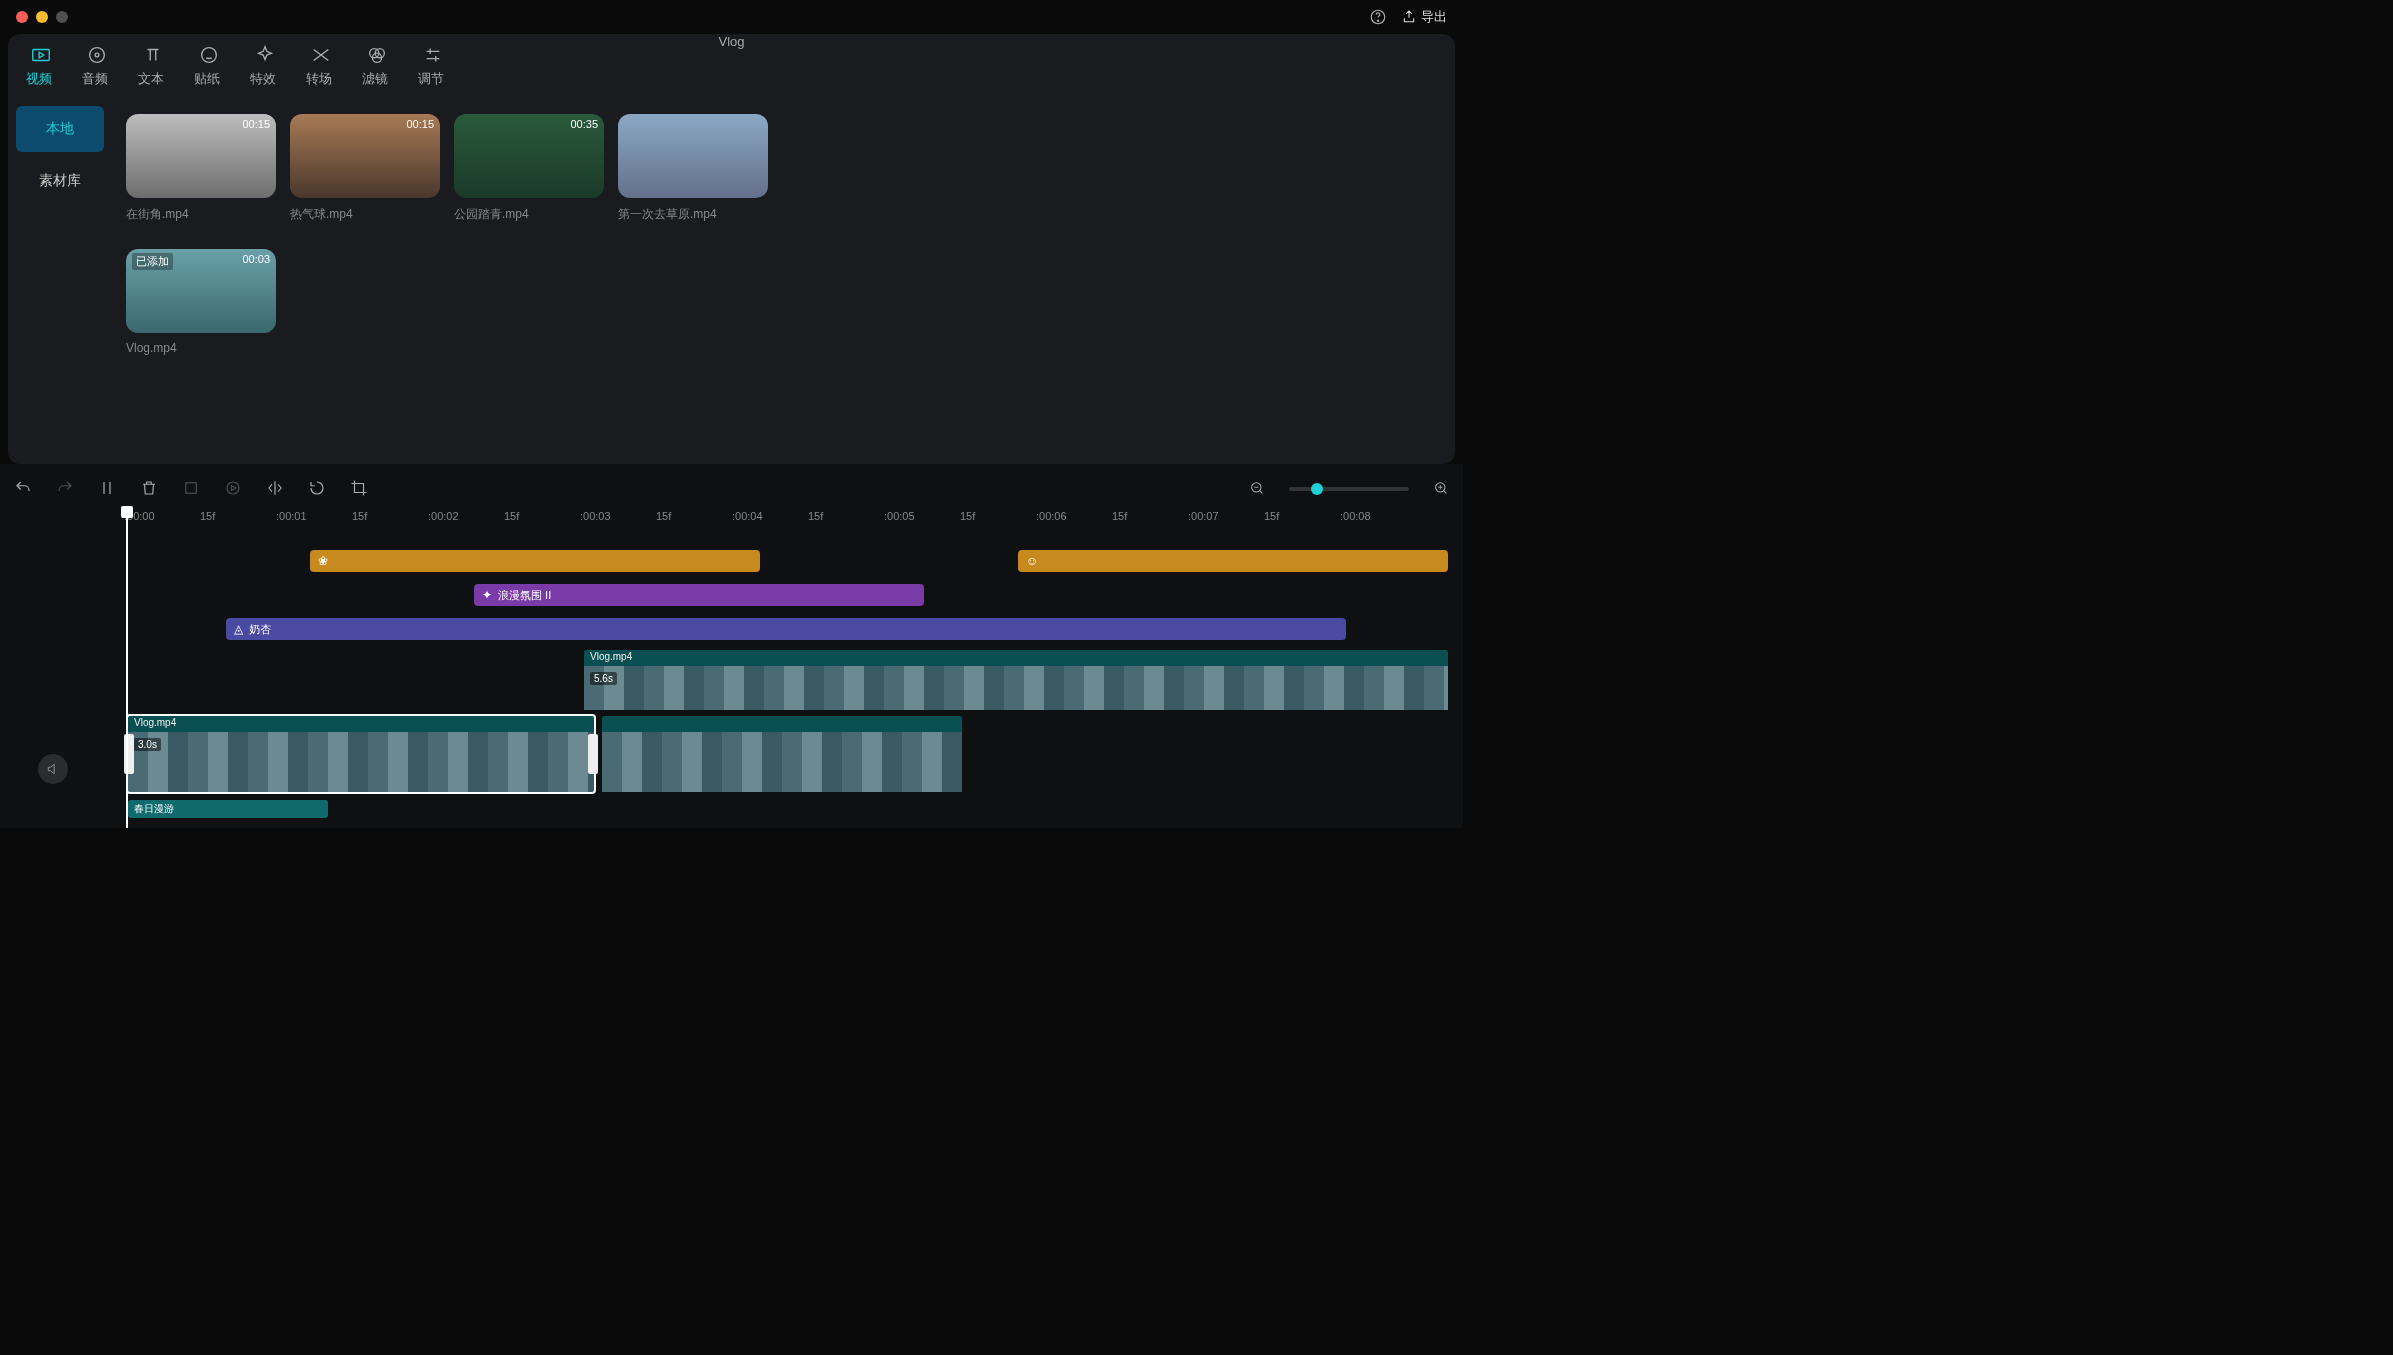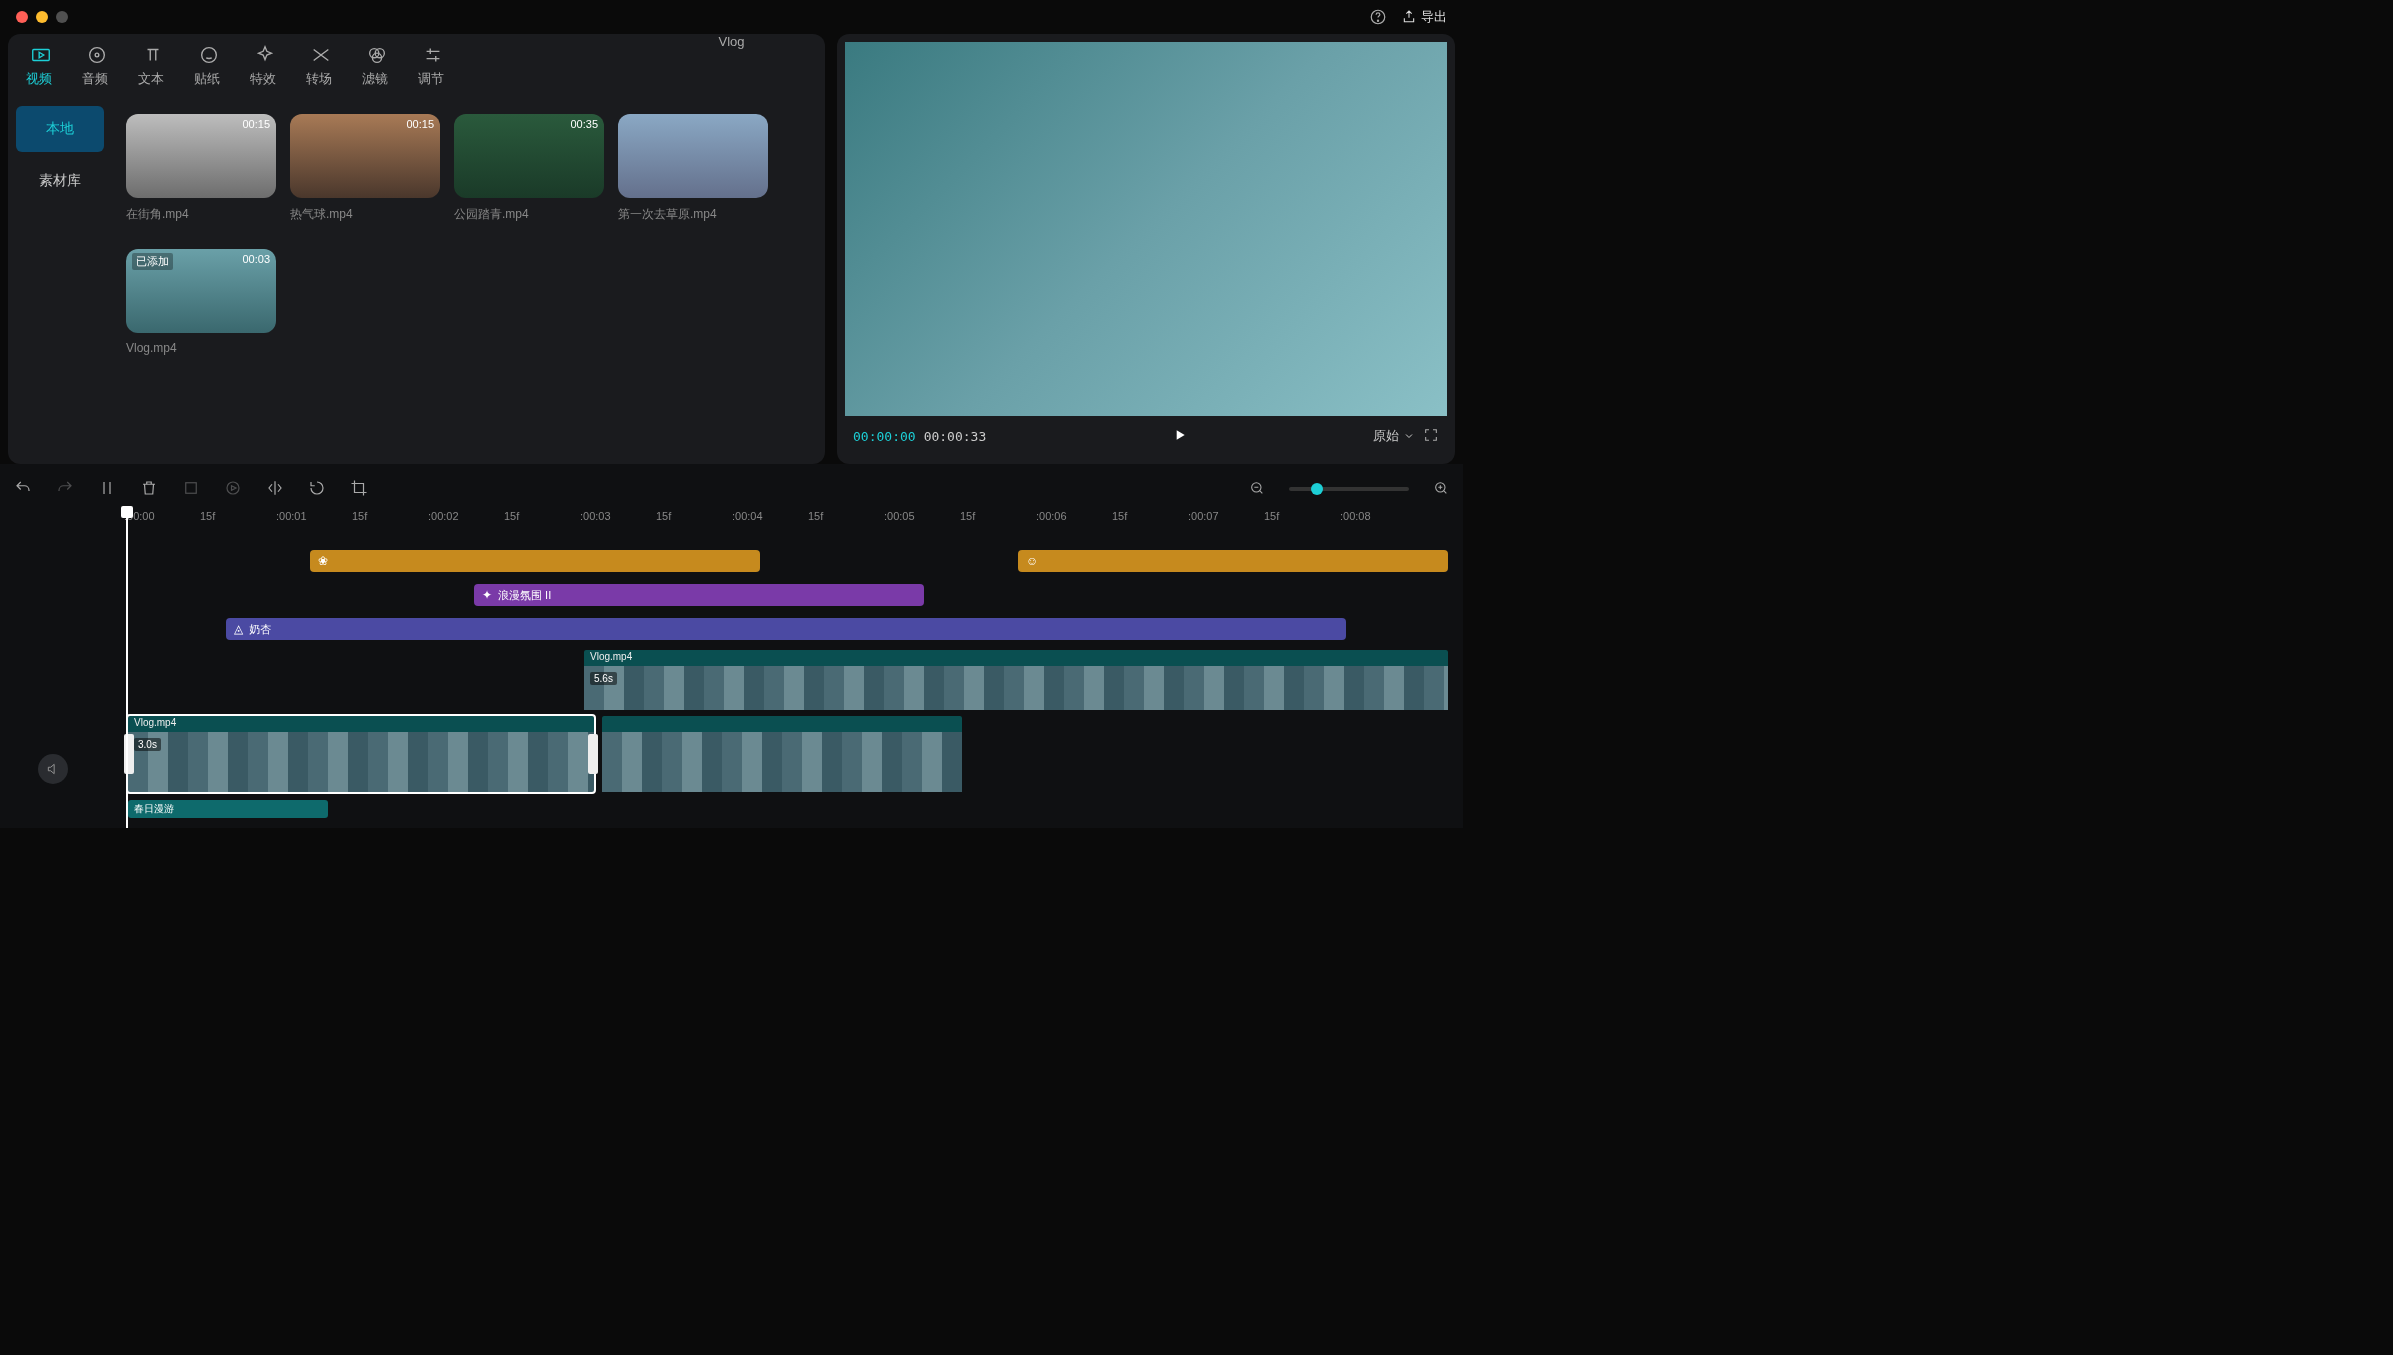--- a/index.html
+++ b/index.html
@@ -481,47 +481,20 @@
               <div class="thumb th6">
     <span class="added-badge">已添加</span>
     <span class="dur-badge">00:03</span>
   </div>
   <div class="media-name">Vlog.mp4</div>
             </div>
           </div>
       </div>
     </div>
 
-    <div class="preview-panel">
-      <div class="preview-viewport">
-        <div class="preview-img"></div>
-      </div>
-      <div class="preview-controls">
-        <span class="tc-current">00:00:00</span>
-        <span class="tc-total">00:00:33</span>
-        <span class="play-btn">
-          <svg width="16" height="16" viewBox="0 0 24 24" fill="currentColor">
-              <path d="M7 5l12 7-12 7z"></path>
-            </svg>
-        </span>
-        <div class="ratio-select">
-          <span>原始</span>
-          <span class="icon">
-            <svg width="12" height="12" viewBox="0 0 24 24" fill="none" stroke="currentColor" stroke-width="2">
-                <path d="M6 9l6 6 6-6"></path>
-              </svg>
-          </span>
-        </div>
-        <span class="icon-btn">
-          <svg width="16" height="16" viewBox="0 0 24 24" fill="none" stroke="currentColor" stroke-width="1.6">
-              <path d="M4 9V4h5M20 9V4h-5M4 15v5h5M20 15v5h-5"></path>
-            </svg>
-        </span>
-      </div>
-    </div>
   </div>
 
   <div class="timeline">
     <div class="tl-toolbar">
       <span class="icon-btn"><svg width="18" height="18" viewBox="0 0 24 24" fill="none" stroke="currentColor" stroke-width="1.6">
             <path d="M9 14l-5-5 5-5M4 9h10a6 6 0 016 6v1"></path>
           </svg></span>
       <span class="icon-btn" style="opacity:.4"><svg width="18" height="18" viewBox="0 0 24 24" fill="none" stroke="currentColor" stroke-width="1.6">
             <path d="M15 14l5-5-5-5M20 9H10a6 6 0 00-6 6v1"></path>
           </svg></span>

